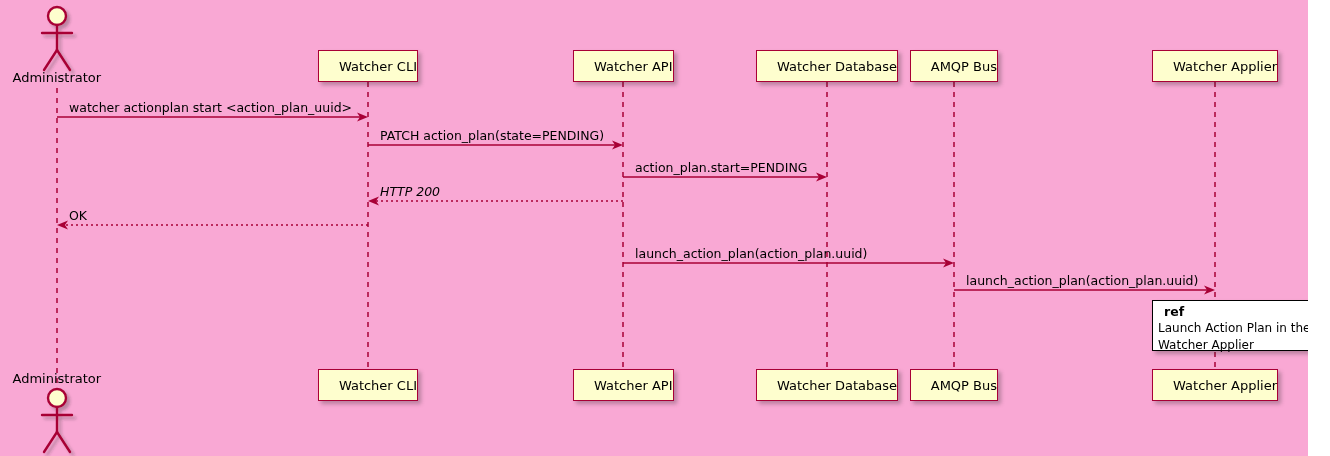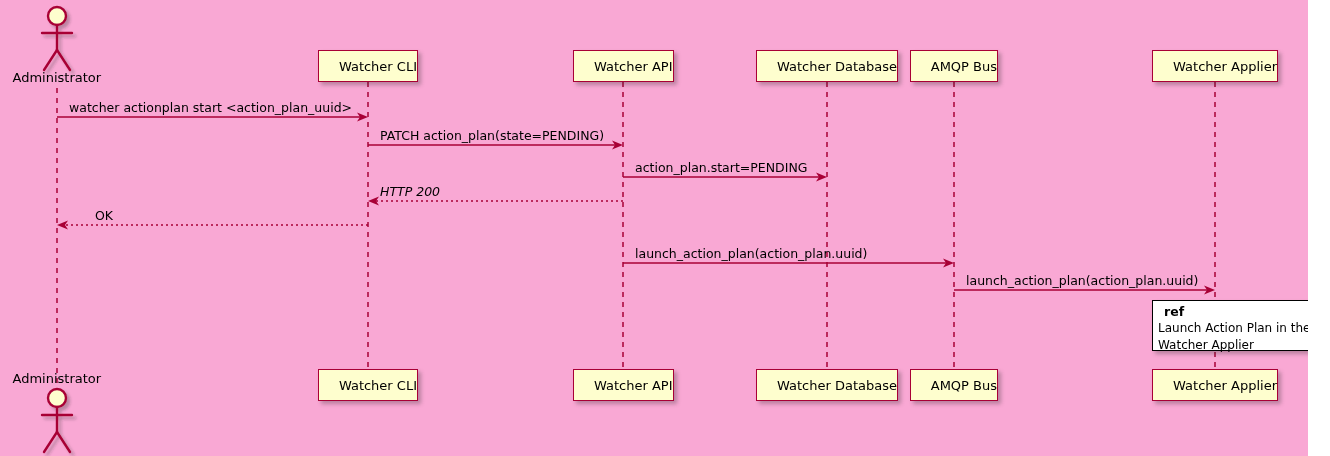--- a/index.html
+++ b/index.html
@@ -158,21 +158,21 @@
       <div class="participant" style="left: 1152px; top: 50px; width: 126px; height: 32px;">
         <span>Watcher Applier</span>
       </div>
       <div class="participant" style="left: 1152px; top: 369px; width: 126px; height: 32px;">
         <span>Watcher Applier</span>
       </div>
       <div class="msg-label" style="left: 380px; top: 130px;">PATCH action_plan(state=PENDING)</div>
       <div class="msg-label" style="left: 69px; top: 102px;">watcher actionplan start &lt;action_plan_uuid&gt;</div>
       <div class="msg-label" style="left: 635px; top: 162px;">action_plan.start=PENDING</div>
       <div class="msg-label" style="left: 380px; top: 186px; font-style: italic;">HTTP 200</div>
-      <div class="msg-label" style="left: 69px; top: 210px; margin-left: 26px;">OK</div>
+      <div class="msg-label" style="left: 69px; top: 210px;">OK</div>
       <div class="msg-label" style="left: 635px; top: 248px;">launch_action_plan(action_plan.uuid)</div>
       <div class="msg-label" style="left: 966px; top: 275px;">launch_action_plan(action_plan.uuid)</div>
       <div class="ref-box" style="left: 1152px; top: 300px; width: 168px; height: 51px;"></div>
       <div class="ref-tab-label" style="left: 1164px; top: 304px;">ref</div>
       <div class="ref-body" style="left: 1158px; top: 320px; width: 158px;">Launch Action Plan in the
 Watcher Applier</div>
     </div>
 
 </div>
 

